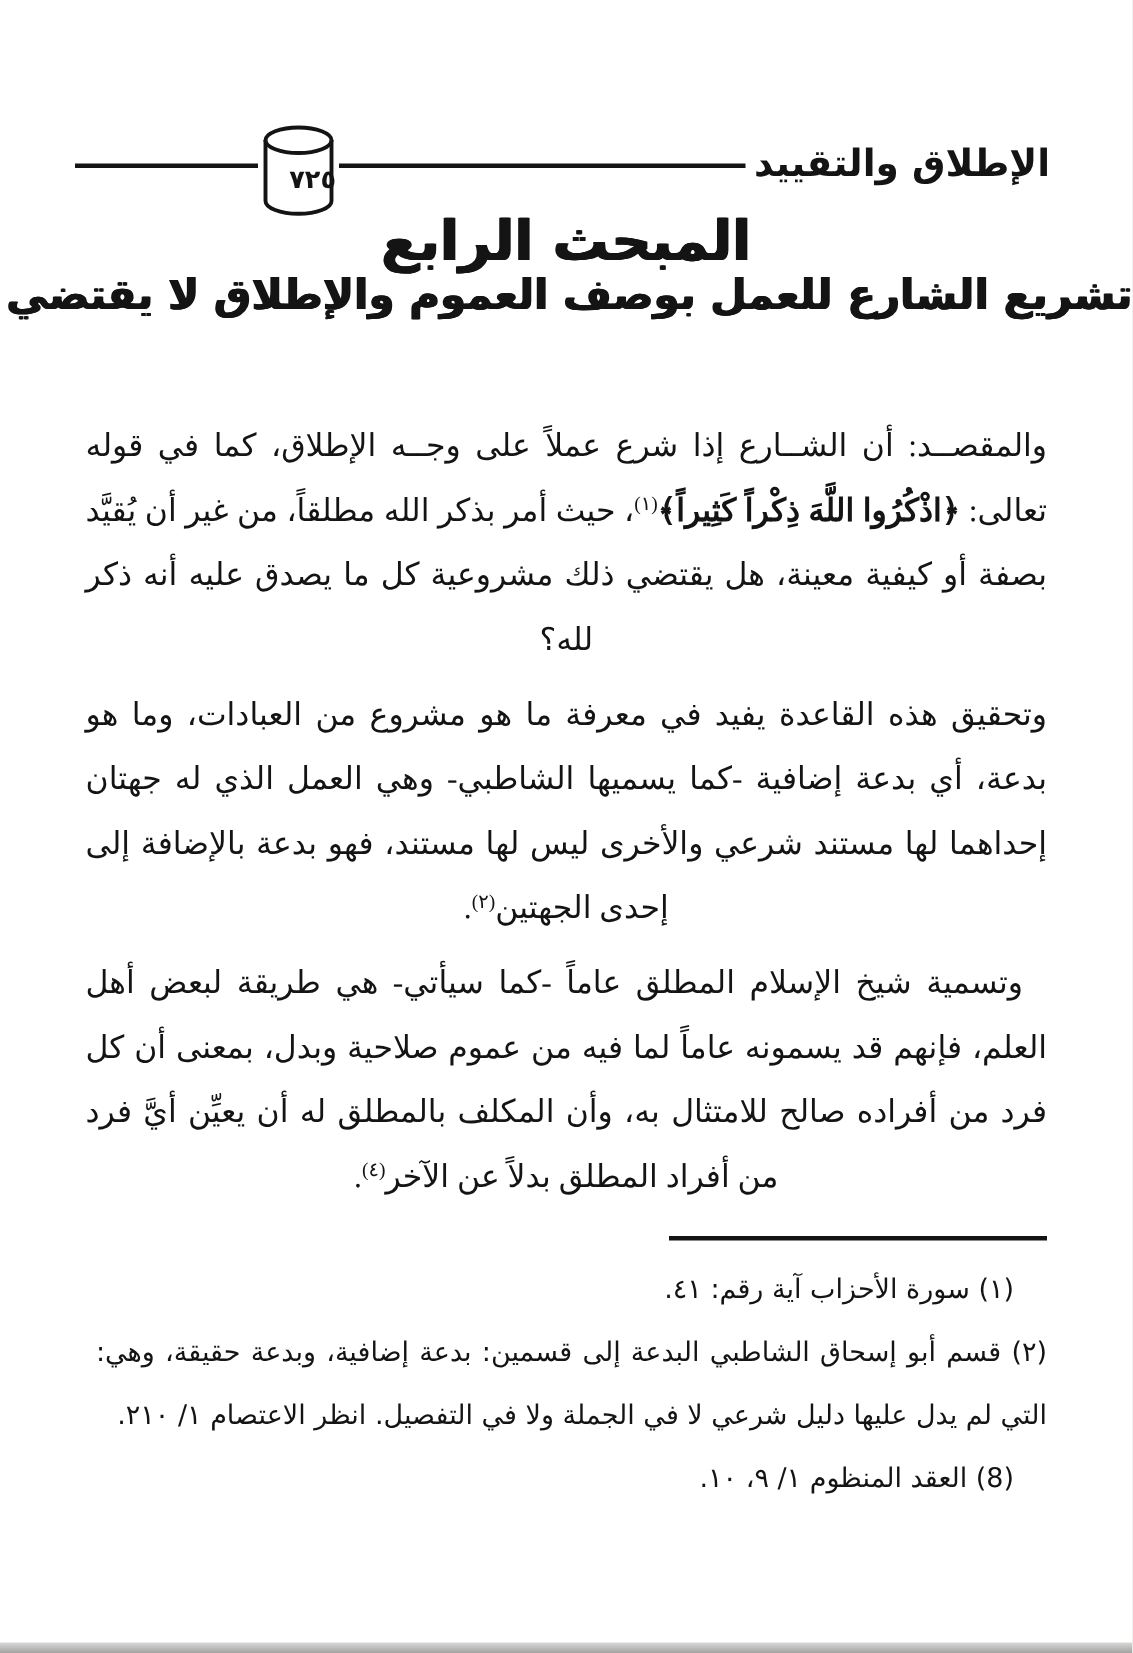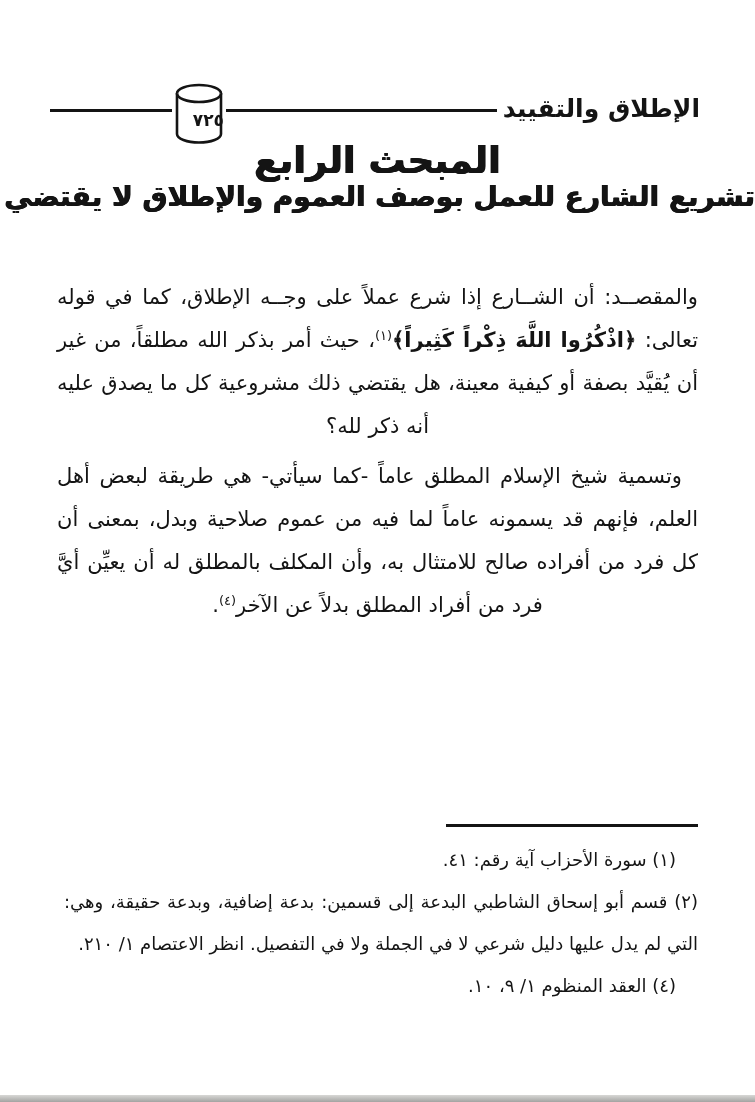--- a/index.html
+++ b/index.html
@@ -93,20 +93,21 @@
     top: 276px;
     right: 57px;
     left: 57px;
   }
   .body-text p {
     font-size: 21px;
     line-height: 43px;
     text-align: justify;
     text-align-last: center;
     margin-bottom: 7px;
+    font-family: Liberation Serif, serif;
   }
   .body-text p.indented { text-indent: 16px; }
   .quran { font-weight: bold; }
   sup.fn-ref {
     font-size: 13px;
     line-height: 0;
     vertical-align: 7px;
   }
 
   
@@ -163,32 +164,33 @@
   <div class="chapter-title">المبحث الرابع</div>
 
   <div class="chapter-subtitle">
     <span class="sub-line">تشريع الشارع للعمل بوصف العموم والإطلاق لا يقتضي</span>
   </div>
 
   <div class="body-text">
 
     <p><span>والمقصــد: أن الشــارع إذا شرع عملاً على وجــه الإطلاق، كما في قوله تعالى: </span><span class="quran">﴿اذْكُرُوا اللَّهَ ذِكْراً كَثِيراً﴾</span><sup class="fn-ref">(١)</sup><span>، حيث أمر بذكر الله مطلقاً، من غير أن يُقيَّد بصفة أو كيفية معينة، هل يقتضي ذلك مشروعية كل ما يصدق عليه أنه ذكر لله؟</span></p>
 
+    <p><span>وتحقيق هذه القاعدة يفيد في معرفة ما هو مشروع من العبادات، وما هو بدعة، أي بدعة إضافية -كما يسميها الشاطبي- وهي العمل الذي له جهتان إحداهما لها مستند شرعي والأخرى ليس لها مستند، فهو بدعة بالإضافة إلى إحدى الجهتين</span><sup class="fn-ref">(٢)</sup><span>.</span></p>
 
 
     <p class="indented"><span>وتسمية شيخ الإسلام المطلق عاماً -كما سيأتي- هي طريقة لبعض أهل العلم، فإنهم قد يسمونه عاماً لما فيه من عموم صلاحية وبدل، بمعنى أن كل فرد من أفراده صالح للامتثال به، وأن المكلف بالمطلق له أن يعيِّن أيَّ فرد من أفراد المطلق بدلاً عن الآخر</span><sup class="fn-ref">(٤)</sup><span>.</span></p>
 
   </div>
 
   <div class="footnotes">
     <div class="fn-separator"></div>
 
     <div class="footnote short">(١) سورة الأحزاب آية رقم: ٤١.</div>
 
     <div class="footnote">(٢) قسم أبو إسحاق الشاطبي البدعة إلى قسمين: بدعة إضافية، وبدعة حقيقة، وهي: التي لم يدل عليها دليل شرعي لا في الجملة ولا في التفصيل. انظر الاعتصام ١/ ٢١٠.</div>
 
 
-    <div class="footnote short">(٤) العقد المنظوم ١/ ٩، ١٠.</div>
+    <div class="footnote short">(8) العقد المنظوم ١/ ٩، ١٠.</div>
   </div>
 
   <div class="scan-edge-bottom"></div>
 
 </div>
 
 </body></html>

